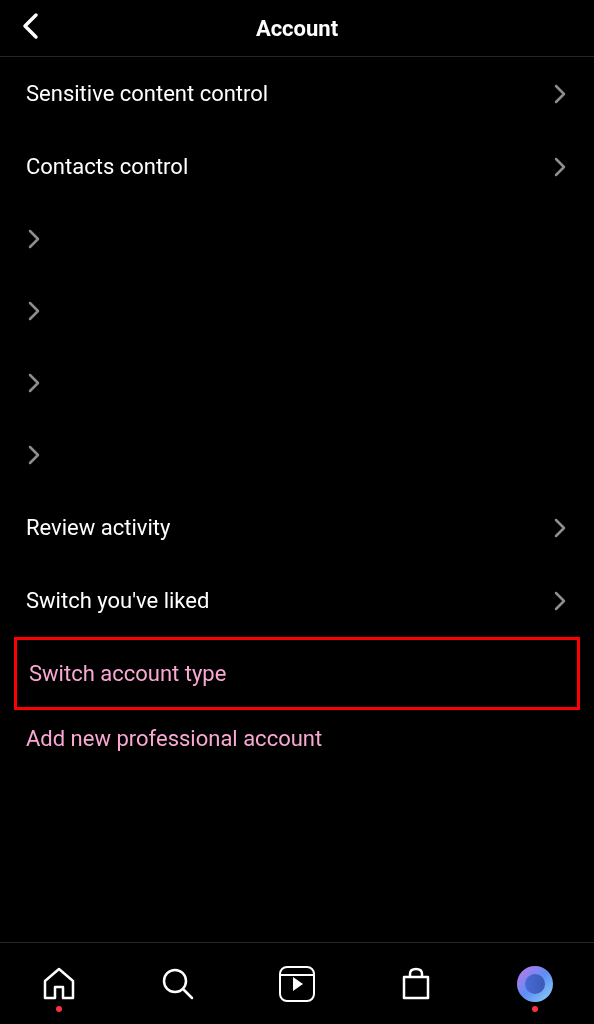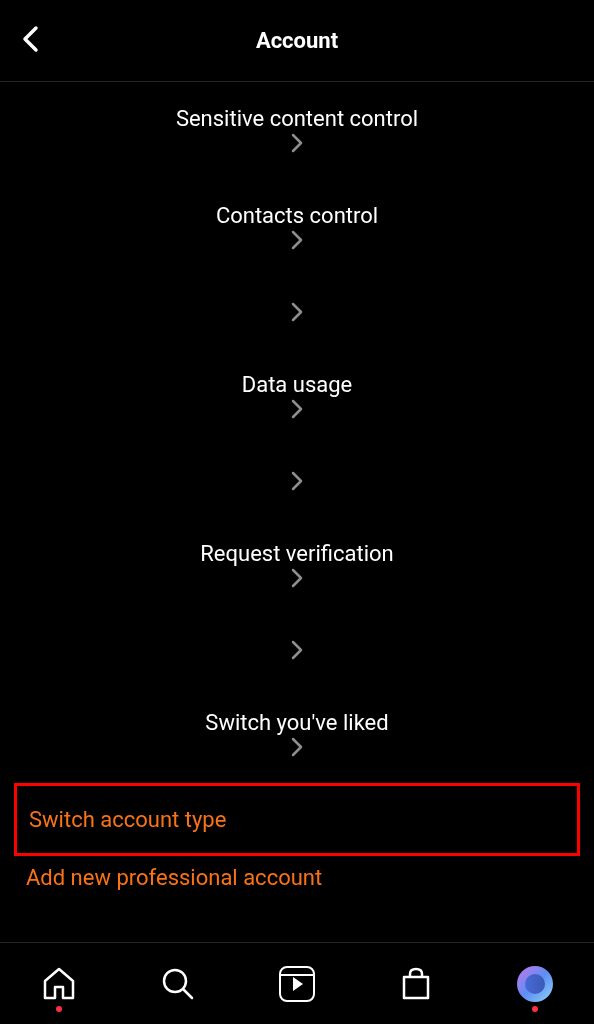--- a/index.html
+++ b/index.html
@@ -15,21 +15,21 @@
       color: #fff;
       font-family: -apple-system, BlinkMacSystemFont, "Segoe UI", Roboto, Helvetica, Arial, sans-serif;
       overflow: hidden;
       position: relative;
     }
     
     .header {
       display: flex;
       align-items: center;
       justify-content: center;
-      height: 82px;
+      height: 57px;
       position: relative;
       border-bottom: 1px solid #262626;
     }
     
     .back-button {
       position: absolute;
       left: 20px;
       top: 50%;
       transform: translateY(-50%);
       cursor: pointer;
@@ -44,42 +44,41 @@
     .settings-list {
       padding: 0;
     }
     
     .settings-item {
       display: flex;
       align-items: center;
       justify-content: space-between;
       padding: 24px 26px;
       cursor: pointer;
-      flex-direction: column;
     }
     
     .settings-item-label {
       font-size: 22px;
       font-weight: 400;
       color: #fff;
     }
     
     .chevron-right {
       flex-shrink: 0;
     }
     
     .action-item {
-      padding: 9px 26px;
+      padding: 16px 26px;
       cursor: pointer;
     }
     
     .action-item-label {
       font-size: 22px;
       font-weight: 400;
-      color: #f97316;
+      color: #f9a8d4;
     }
     
     .highlighted {
       border: 3px solid #ff0000;
       margin: 0 14px;
       padding: 21px 12px;
     }
     
     .bottom-nav {
       position: absolute;
@@ -190,40 +189,39 @@
     </svg>
   </div>
 
   <div class="settings-item">
     <svg class="chevron-right" width="16" height="24" viewBox="0 0 16 24" fill="none">
       <path d="M4 4 L12 12 L4 20" stroke="#8e8e8e" stroke-width="2.5" stroke-linecap="round" stroke-linejoin="round"></path>
     </svg>
   </div>
 
   <div class="settings-item">
-    <span class="settings-item-label">Data usage</span>
-    <svg class="chevron-right" width="16" height="24" viewBox="0 0 16 24" fill="none">
-      <path d="M4 4 L12 12 L4 20" stroke="#8e8e8e" stroke-width="2.5" stroke-linecap="round" stroke-linejoin="round"></path>
-    </svg>
-  </div>
-
-  <div class="settings-item">
-    <svg class="chevron-right" width="16" height="24" viewBox="0 0 16 24" fill="none">
-      <path d="M4 4 L12 12 L4 20" stroke="#8e8e8e" stroke-width="2.5" stroke-linecap="round" stroke-linejoin="round"></path>
-    </svg>
-  </div>
-
-  <div class="settings-item">
-    <span class="settings-item-label">Request verification</span>
-    <svg class="chevron-right" width="16" height="24" viewBox="0 0 16 24" fill="none">
-      <path d="M4 4 L12 12 L4 20" stroke="#8e8e8e" stroke-width="2.5" stroke-linecap="round" stroke-linejoin="round"></path>
-    </svg>
-  </div>
-
-  <div class="settings-item">
+    <svg class="chevron-right" width="16" height="24" viewBox="0 0 16 24" fill="none">
+      <path d="M4 4 L12 12 L4 20" stroke="#8e8e8e" stroke-width="2.5" stroke-linecap="round" stroke-linejoin="round"></path>
+    </svg>
+  </div>
+
+  <div class="settings-item">
+    <svg class="chevron-right" width="16" height="24" viewBox="0 0 16 24" fill="none">
+      <path d="M4 4 L12 12 L4 20" stroke="#8e8e8e" stroke-width="2.5" stroke-linecap="round" stroke-linejoin="round"></path>
+    </svg>
+  </div>
+
+  <div class="settings-item">
+    <svg class="chevron-right" width="16" height="24" viewBox="0 0 16 24" fill="none">
+      <path d="M4 4 L12 12 L4 20" stroke="#8e8e8e" stroke-width="2.5" stroke-linecap="round" stroke-linejoin="round"></path>
+    </svg>
+  </div>
+
+  <div class="settings-item">
+    <span class="settings-item-label">Review activity</span>
     <svg class="chevron-right" width="16" height="24" viewBox="0 0 16 24" fill="none">
       <path d="M4 4 L12 12 L4 20" stroke="#8e8e8e" stroke-width="2.5" stroke-linecap="round" stroke-linejoin="round"></path>
     </svg>
   </div>
 
   <div class="settings-item">
     <span class="settings-item-label">Switch you've liked</span>
     <svg class="chevron-right" width="16" height="24" viewBox="0 0 16 24" fill="none">
       <path d="M4 4 L12 12 L4 20" stroke="#8e8e8e" stroke-width="2.5" stroke-linecap="round" stroke-linejoin="round"></path>
     </svg>

